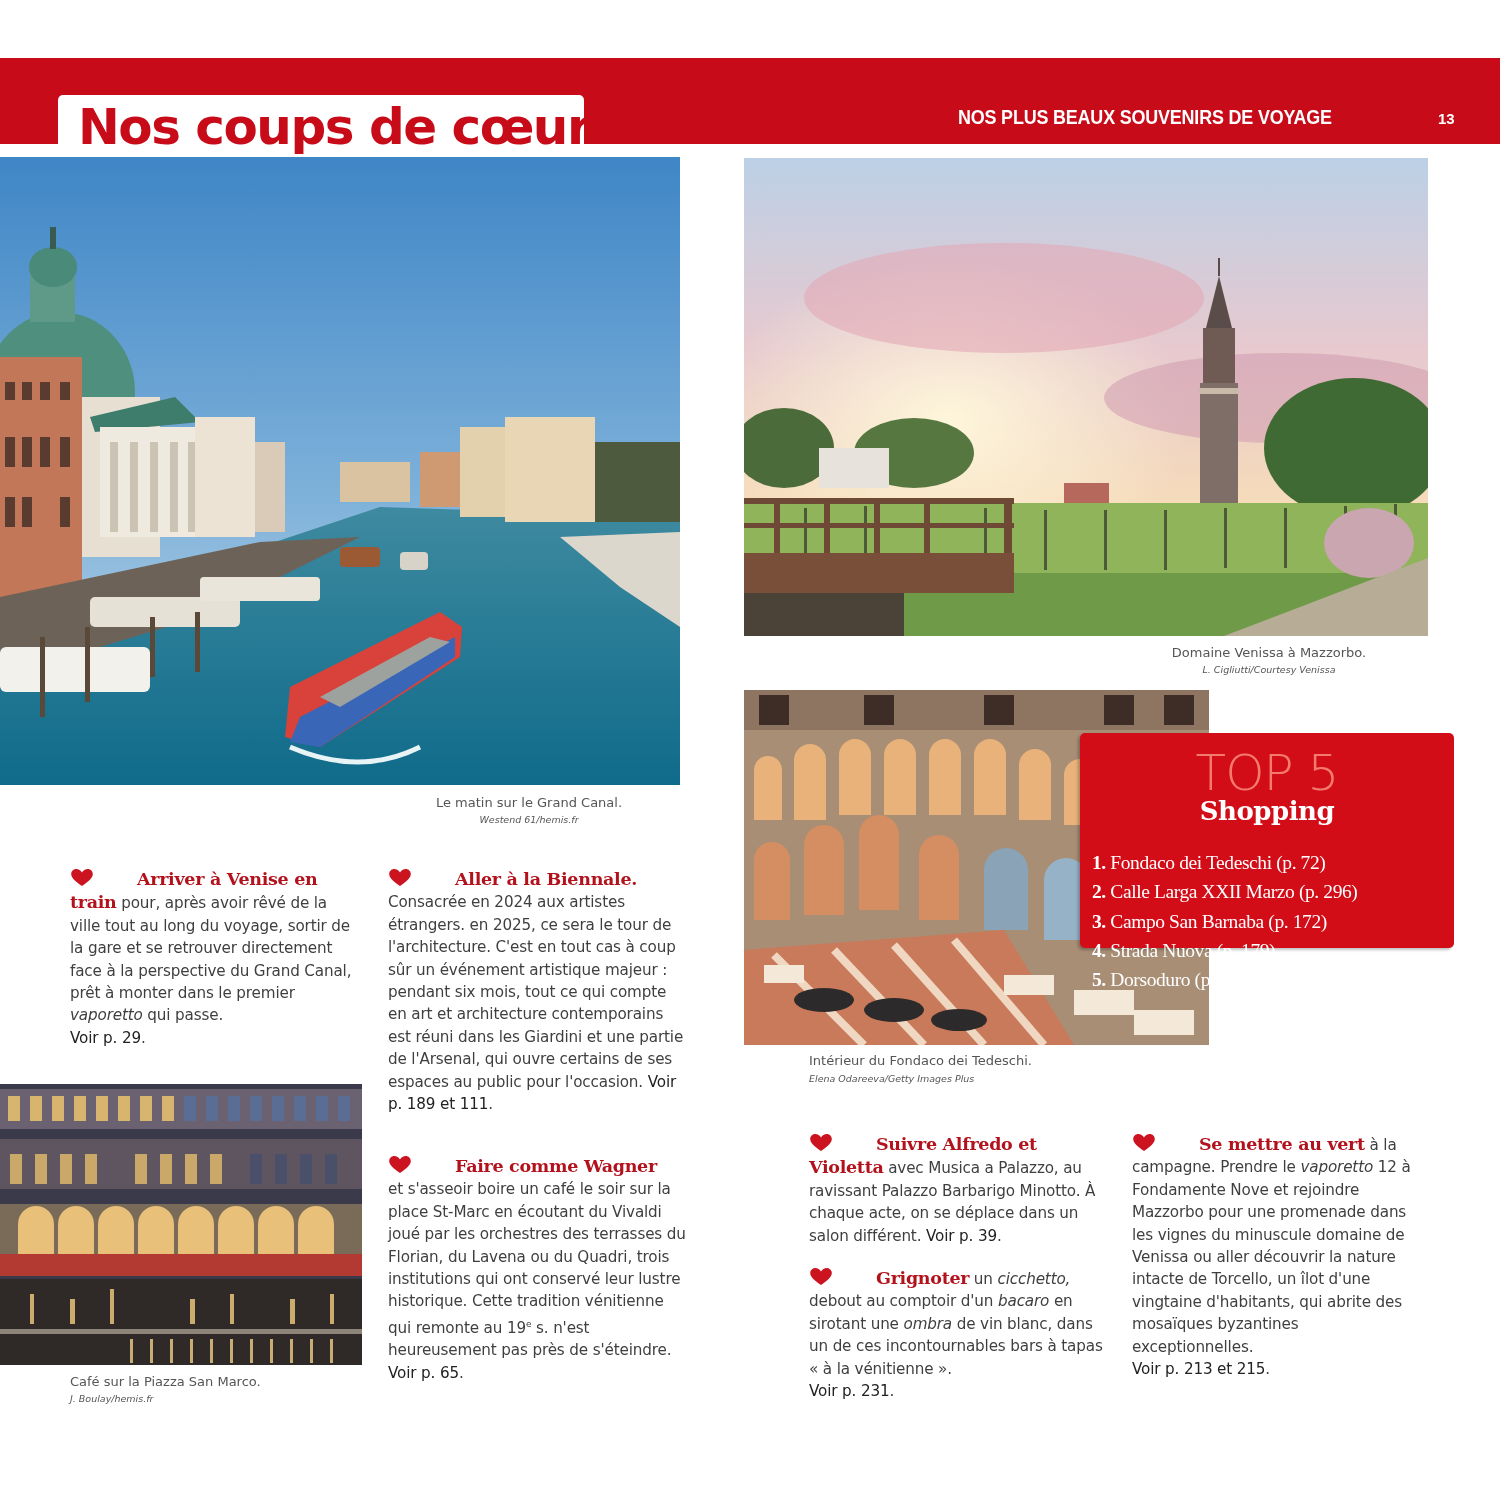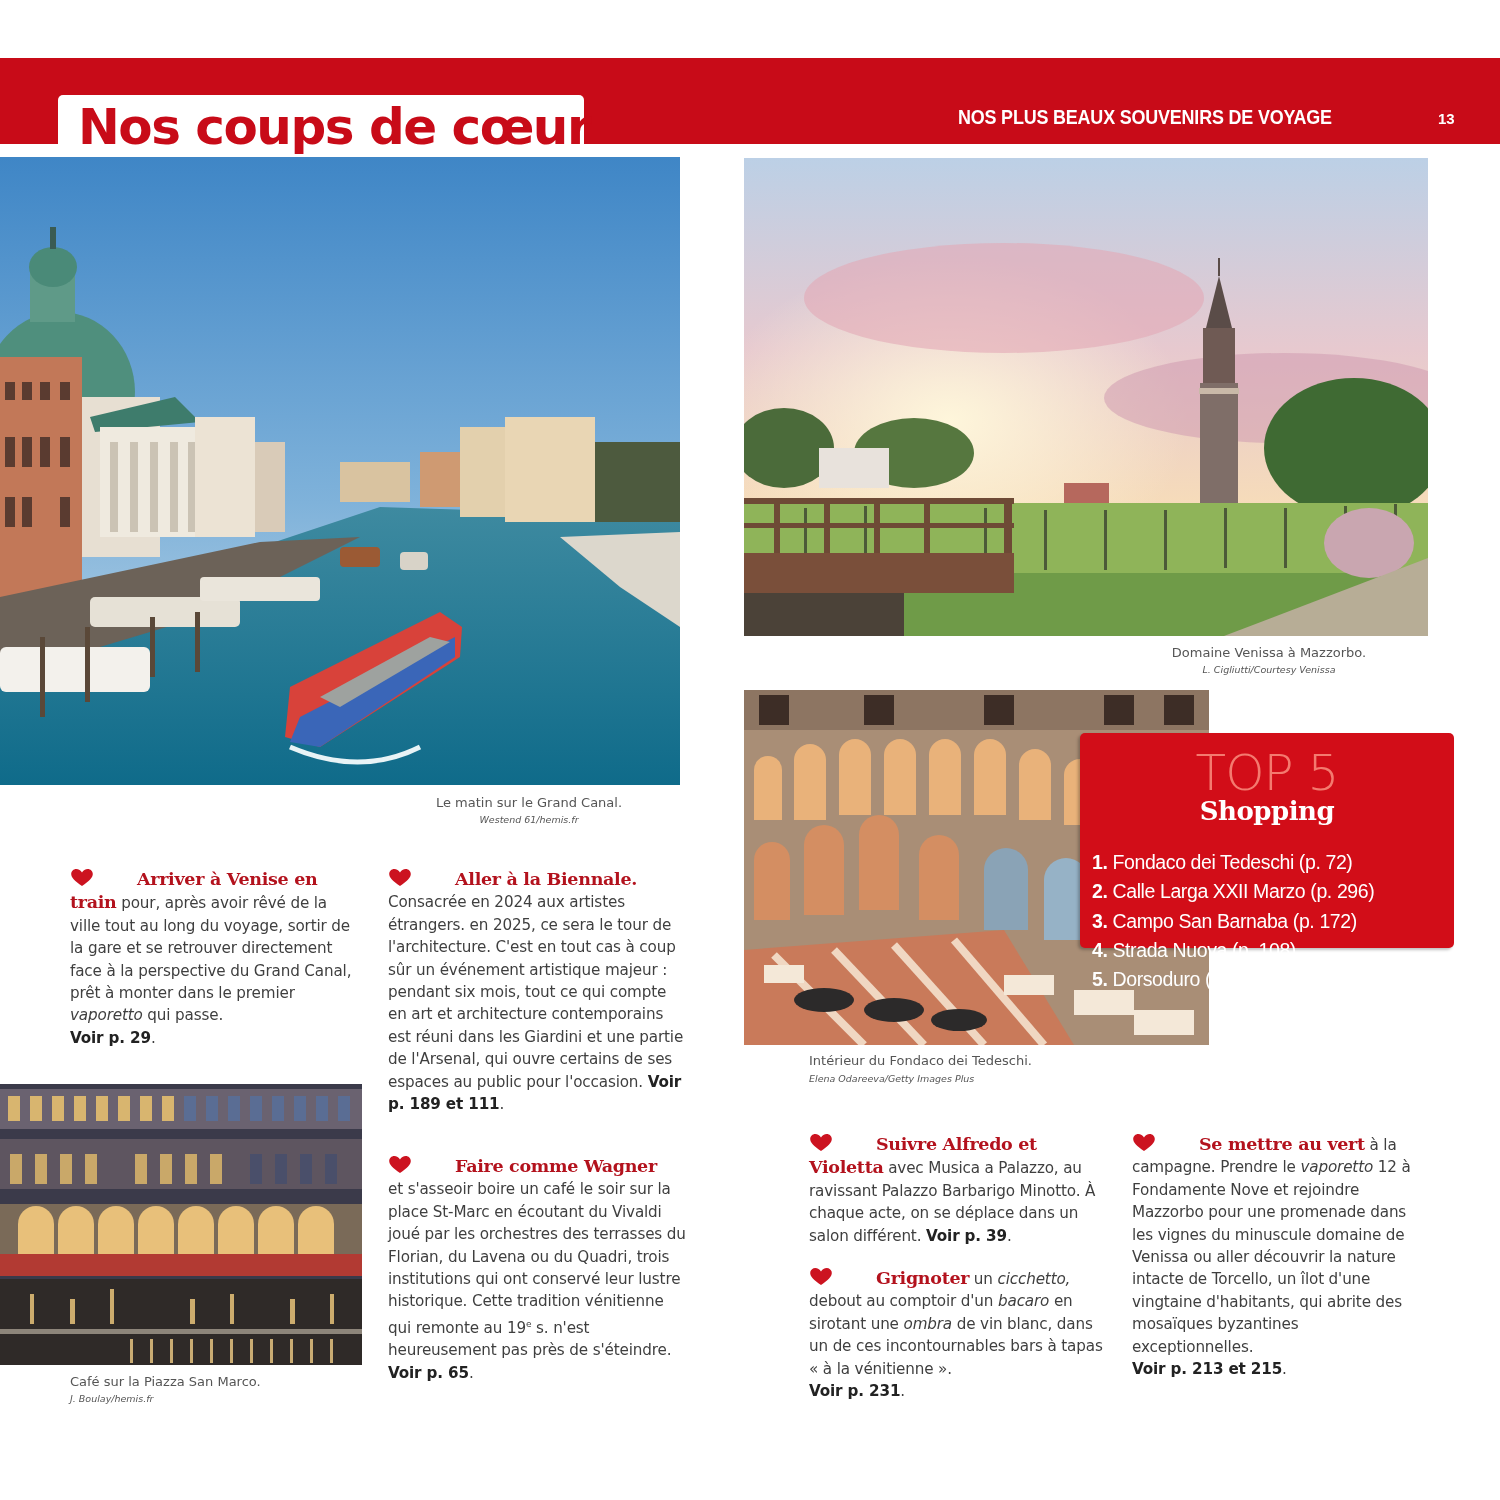--- a/index.html
+++ b/index.html
@@ -25,28 +25,28 @@
   
   .caption { position: absolute; font-family: "DejaVu Sans", sans-serif; font-size: 13px; color: #555; line-height: 17px; }
   .credit { position: absolute; font-family: "DejaVu Sans", sans-serif; font-style: italic; font-size: 9.5px; color: #555; line-height: 12px; }
   .right { text-align: center; }
 
   
   .top5 { position: absolute; left: 1080px; top: 733px; width: 374px; height: 215px; background: #d20d18; border-radius: 5px; box-shadow: -2px 2px 3px rgba(0,0,0,0.25); }
   .top5-head { position: absolute; left: 0; width: 374px; top: 10px; text-align: center; font-family: "DejaVu Sans", sans-serif; font-weight: 200; font-size: 50px; color: #f47a6f; line-height: 60px; letter-spacing: -1px; }
   .top5-sub { position: absolute; left: 0; width: 374px; top: 62px; text-align: center; font-family: "DejaVu Serif", serif; font-weight: bold; font-size: 26px; color: #ffffff; line-height: 32px; letter-spacing: -0.5px; }
   .top5-list { position: absolute; left: 12px; top: 115px; list-style: none; }
-  .top5-list li { font-family: Liberation Sans, sans-serif; font-size: 19.5px; color: #ffffff; line-height: 29.3px; letter-spacing: -0.4px; white-space: nowrap; }
+  .top5-list li { font-family: Liberation Serif, serif; font-size: 19.5px; color: #ffffff; line-height: 29.3px; letter-spacing: -0.4px; white-space: nowrap; }
   .top5-list b { font-weight: bold; }
 
   
   .entry { position: absolute; font-family: "DejaVu Sans", sans-serif; font-size: 15.2px; line-height: 22.4px; color: #3f3f3f; letter-spacing: -0.15px; }
   .entry .heart { display: inline-block; width: 24px; height: 18px; vertical-align: -2px; margin-right: 14px; }
   .entry .lead { font-family: "DejaVu Serif", serif; font-weight: bold; color: #b3121d; font-size: 17.5px; letter-spacing: -0.3px; margin-left: 29px; }
-  .entry .see { color: #222; font-weight: bold; }
+  .entry .see { color: #222; font-weight: normal; }
   .entry i { font-style: italic; }
   sup { font-size: 9px; vertical-align: 6px; }
 </style>
 </head>
 <body>
 
 <div class="band"></div>
 <div class="band-gap"></div>
 <div class="title-tab"></div>
 <h1 class="page-title">Nos coups de cœur</h1>
@@ -255,21 +255,21 @@
 <div class="caption" style="left:809px; top:1052px;">Intérieur du Fondaco dei Tedeschi.</div>
 <div class="credit" style="left:809px; top:1073px;">Elena Odareeva/Getty Images Plus</div>
 
 <div class="top5">
   <div class="top5-head">TOP 5</div>
   <div class="top5-sub">Shopping</div>
   <ol class="top5-list">
     <li><b>1.</b> <span>Fondaco dei Tedeschi (p. 72)</span></li>
     <li><b>2.</b> <span>Calle Larga XXII Marzo (p. 296)</span></li>
     <li><b>3.</b> <span>Campo San Barnaba (p. 172)</span></li>
-    <li><b>4.</b> <span>Strada Nuova (p. 108)</span></li>
+    <li><b>4.</b> <span>Strada Nuova (p. 179)</span></li>
     <li><b>5.</b> <span>Dorsoduro (p. 102)</span></li>
   </ol>
 </div>
 
 <div class="photo p-piazza">
   <svg viewBox="0 0 362 281" preserveAspectRatio="none">
     <rect width="362" height="281" fill="#3b3a4a"></rect>
     <rect x="0" y="5" width="362" height="40" fill="#6a6270"></rect>
     <g fill="#d8b56f">
         <rect x="8" y="12" width="12" height="25"></rect>

